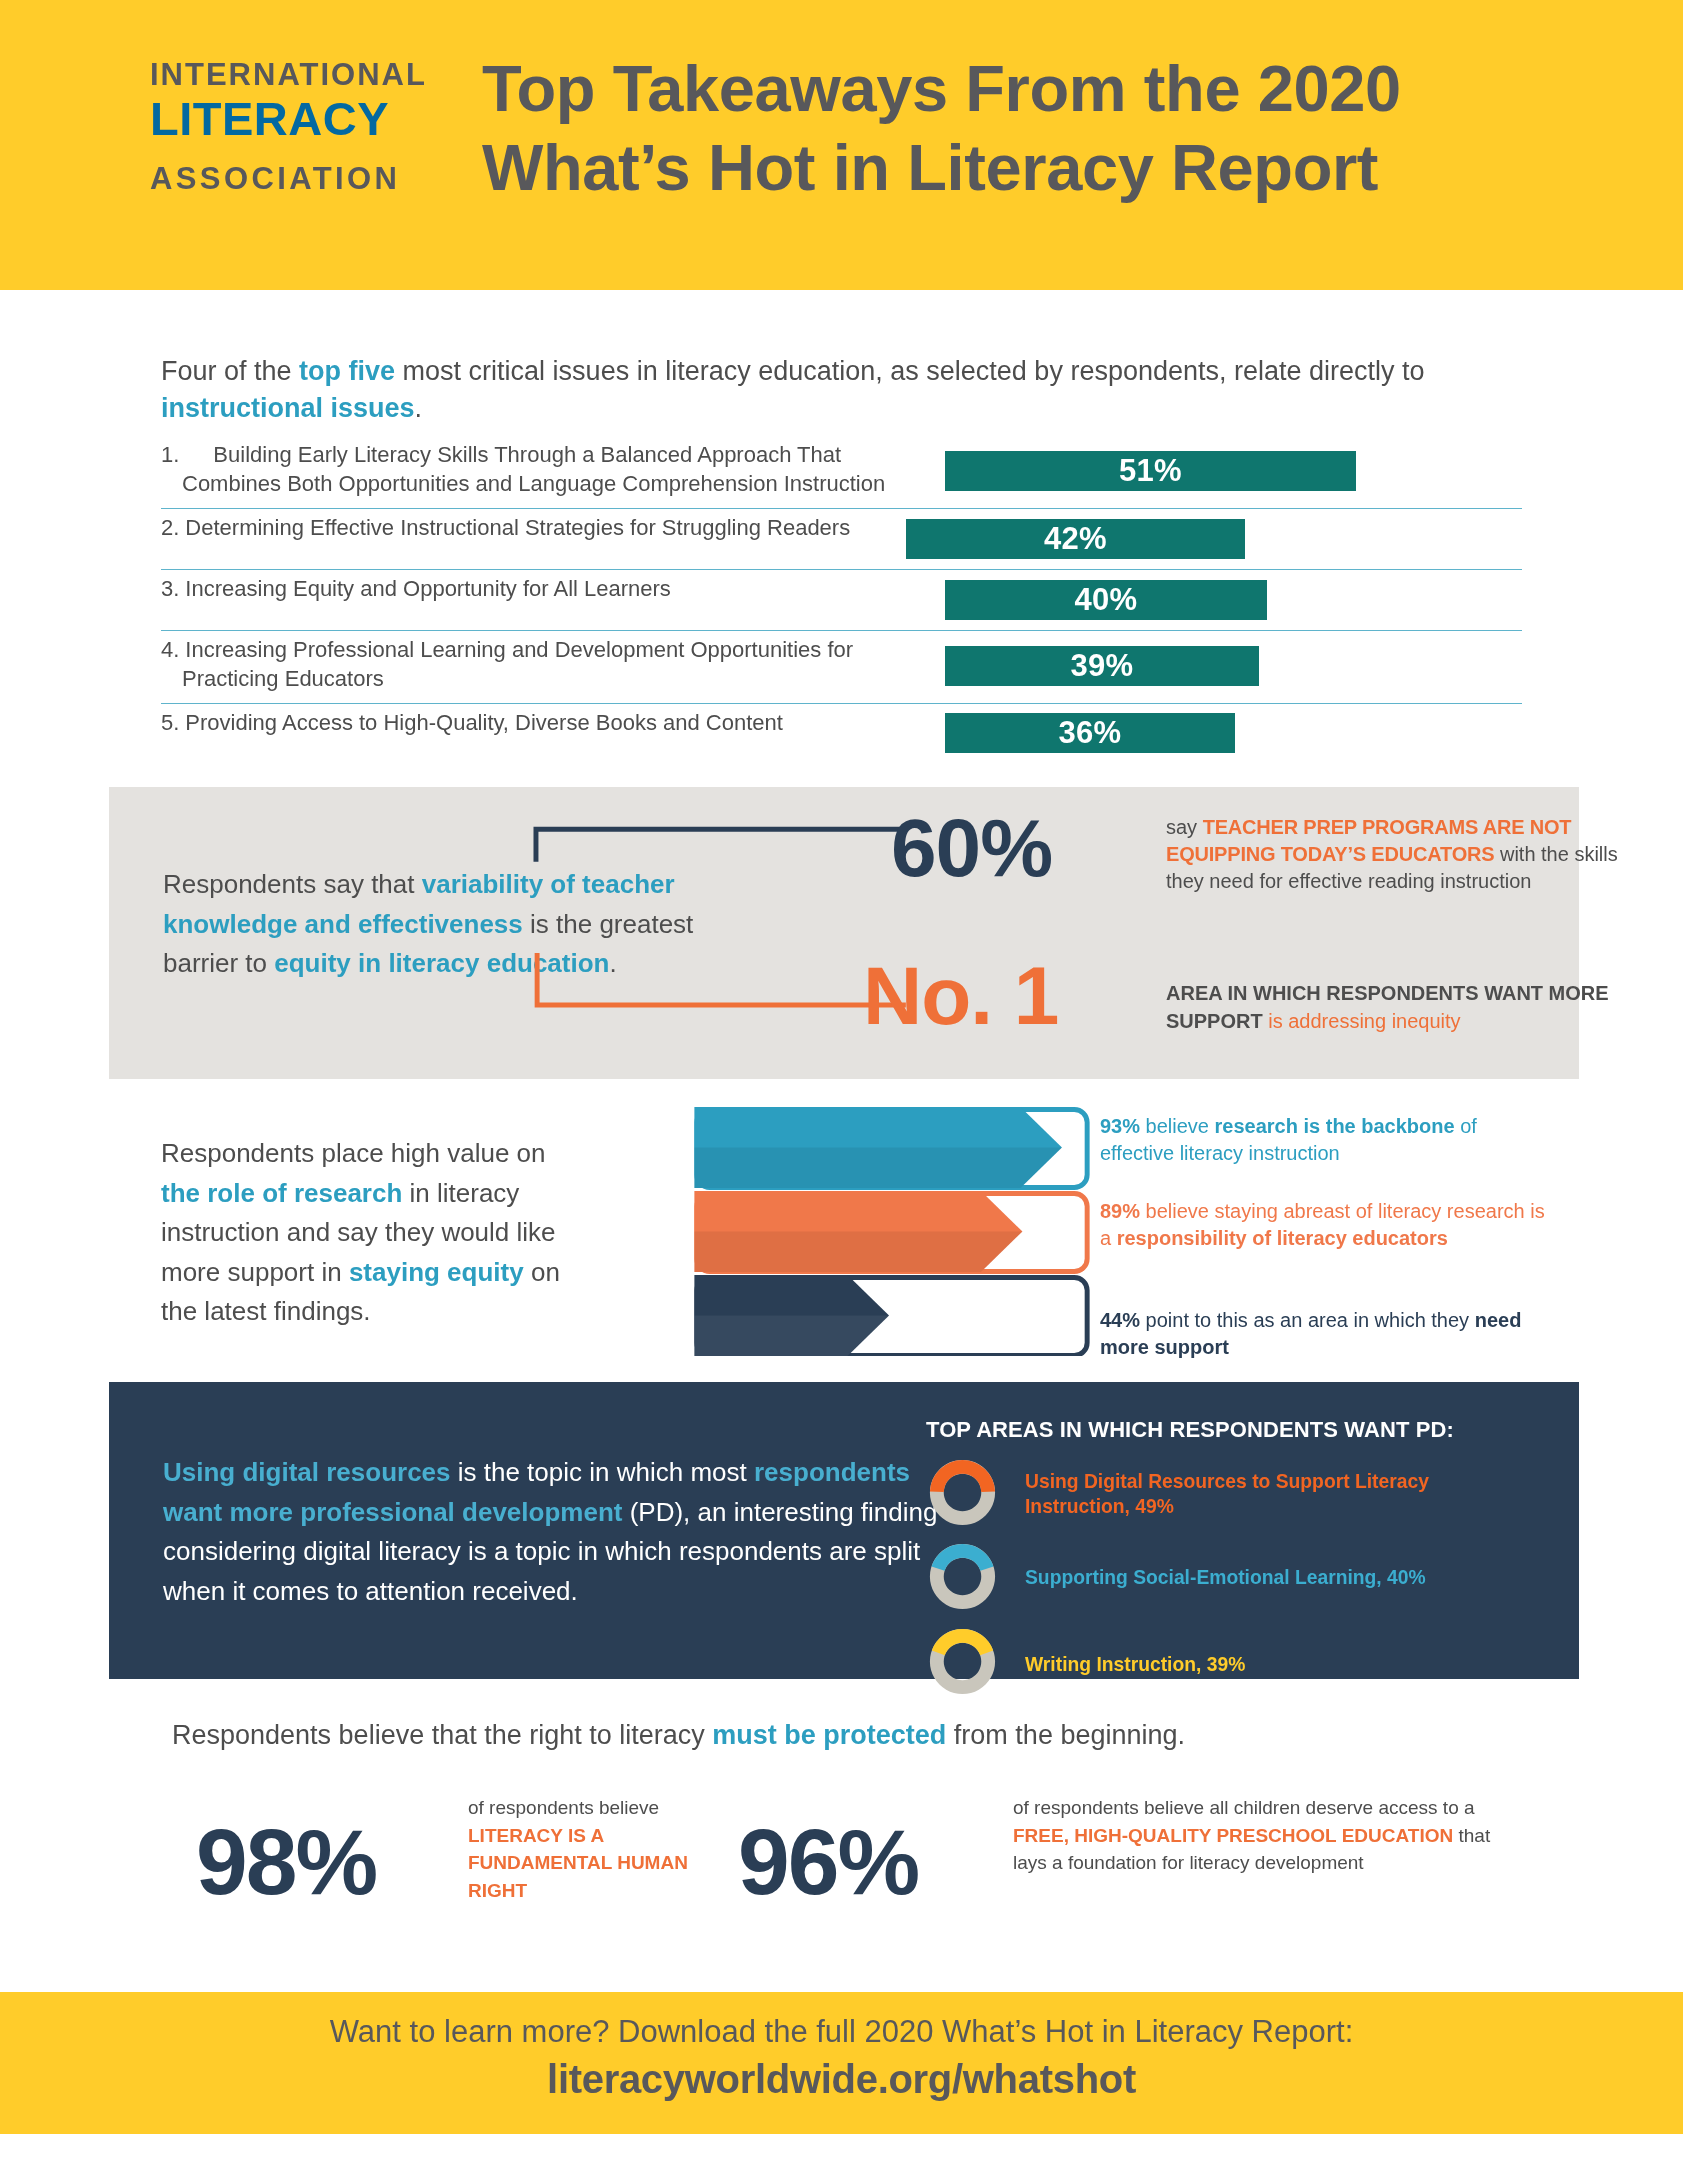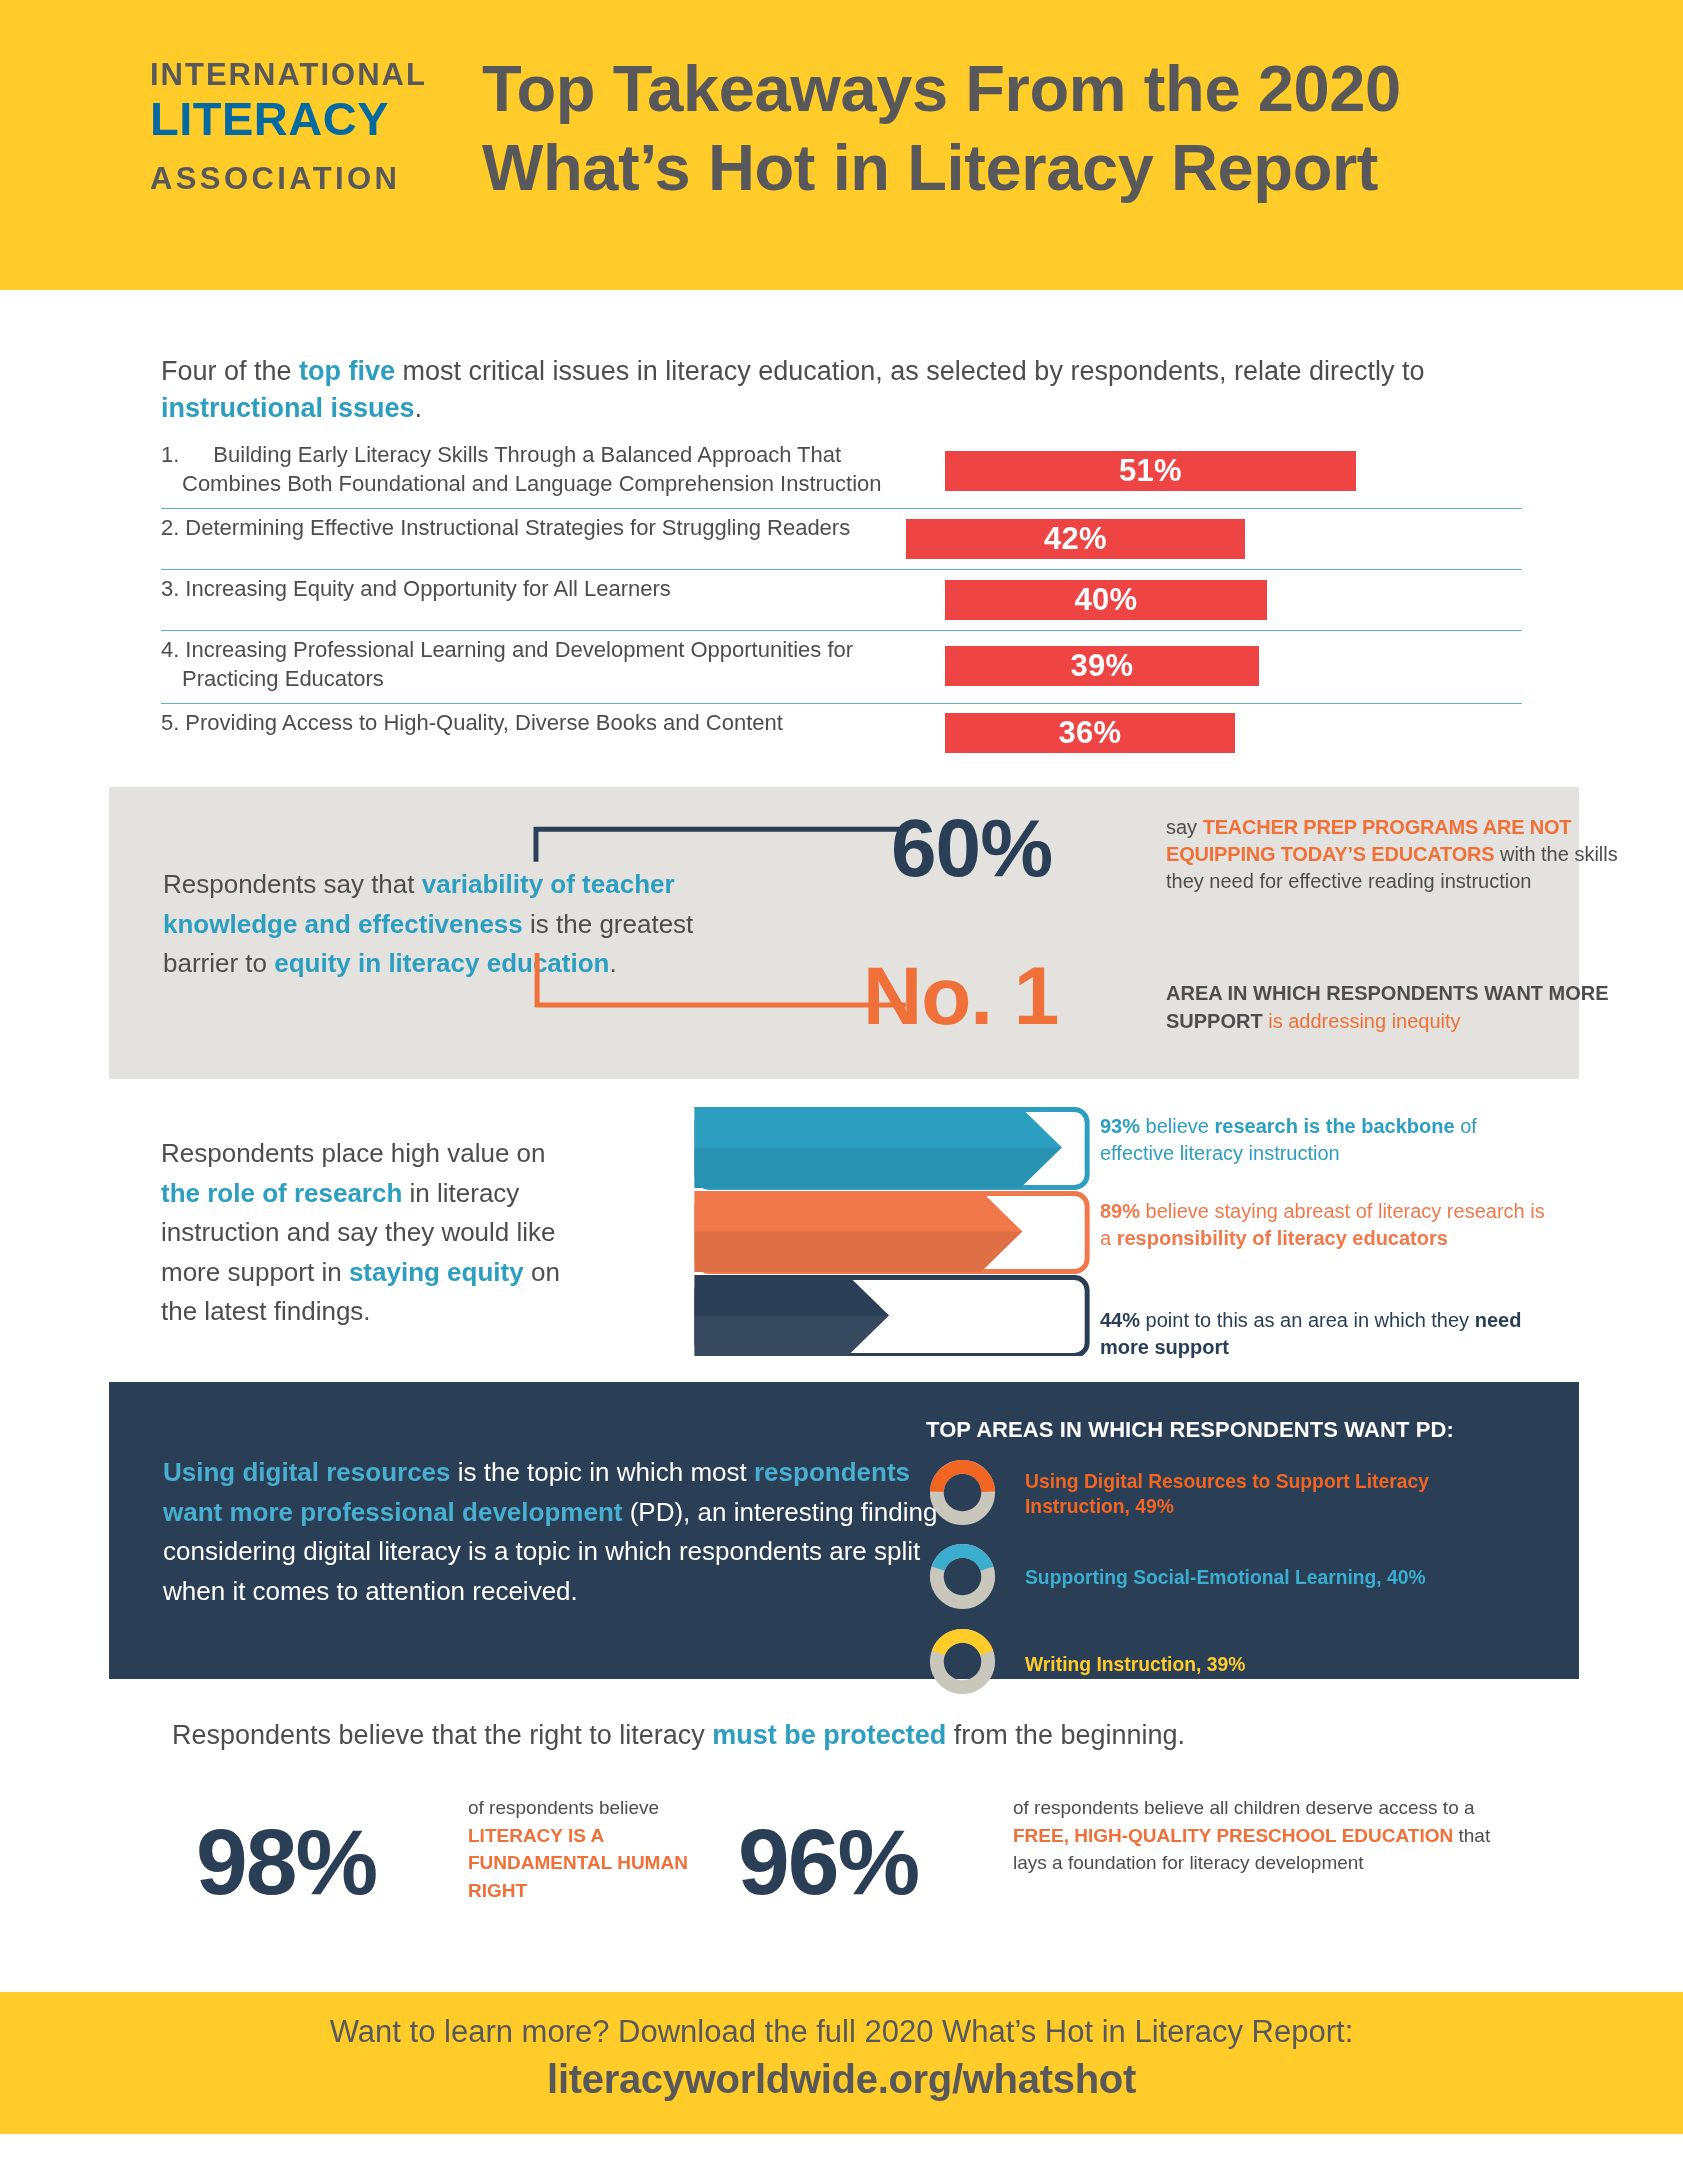--- a/index.html
+++ b/index.html
@@ -37,21 +37,21 @@
   .toplist { position:absolute; left:161px; top:436px; width:1361px; }
   .row { position:relative; border-bottom:1.6px solid #5FB4CC; }
   .row:last-child { border-bottom:none; }
   .row-label {
     position:absolute; left:0; top:0; width:931px;
     font-size:22px; line-height:1.33; color:#4d4d4d; padding-top:4px;
   }
   .row-label .ind { display:inline-block; }
   .row-label .cont { padding-left:21px; display:block; }
   .bar {
-    position:absolute; background:#ef4444; height:40px;
+    position:absolute; background:#0f766e; height:40px;
     display:flex; align-items:center; justify-content:center;
   }
   .bar span { color:#fff; font-size:31px; font-weight:bold; letter-spacing:0.3px; }
 
   
   .graypanel {
     position:absolute; left:109px; top:787px; width:1470px; height:292px;
     background:#E4E2DF;
   }
   .gp-text {
@@ -146,21 +146,21 @@
       <div>What’s Hot in Literacy Report</div>
     </div>
   </div>
 
   <div class="intro">
     <span>Four of the </span><span class="teal-b">top five</span><span> most critical issues in literacy education, as selected by respondents, relate directly to </span><span class="teal-b">instructional issues</span><span>.</span>
   </div>
 
   <div class="toplist" id="toplist">
       <div class="row" style="height: 73px;">
-        <div class="row-label"><span class="ind">1.</span><span style="padding-left: 6px; margin-left: 28px;">Building Early Literacy Skills Through a Balanced Approach That</span><span class="cont">Combines Both Foundational and Language Comprehension Instruction</span></div>
+        <div class="row-label"><span class="ind">1.</span><span style="padding-left: 6px; margin-left: 28px;">Building Early Literacy Skills Through a Balanced Approach That</span><span class="cont">Combines Both Opportunities and Language Comprehension Instruction</span></div>
         <div class="bar" style="left: 784px; width: 411px; top: 15px;">
           <span>51%</span>
         </div>
       </div>
       <div class="row" style="height: 61px;">
         <div class="row-label"><span class="ind">2.</span><span style="padding-left: 6px;">Determining Effective Instructional Strategies for Struggling Readers</span></div>
         <div class="bar" style="left: 745px; width: 339px; top: 10px;">
           <span>42%</span>
         </div>
       </div>

